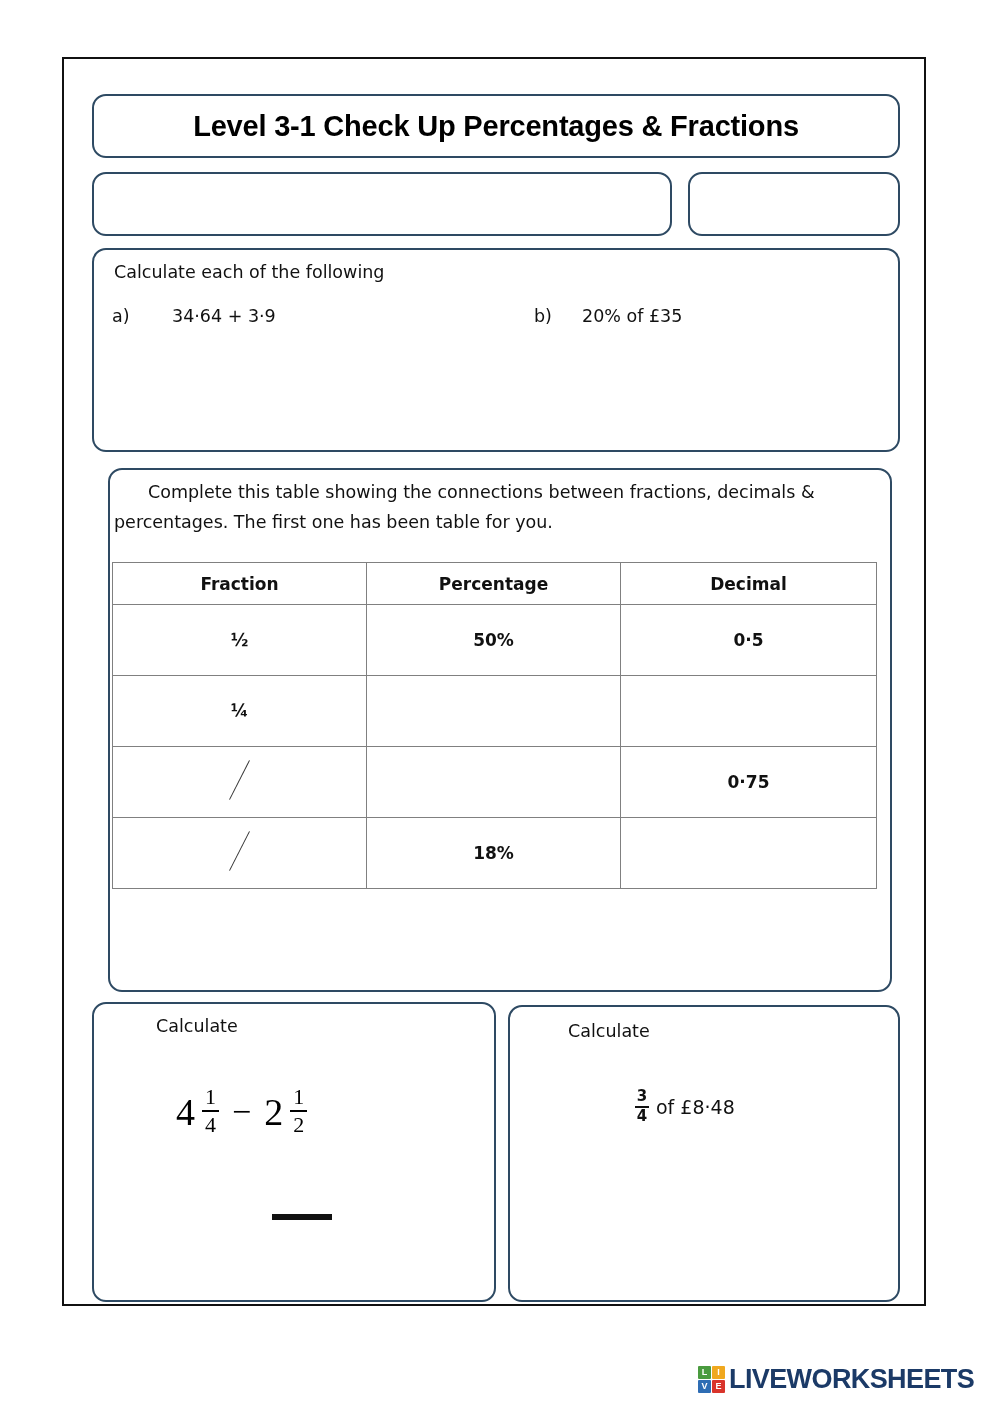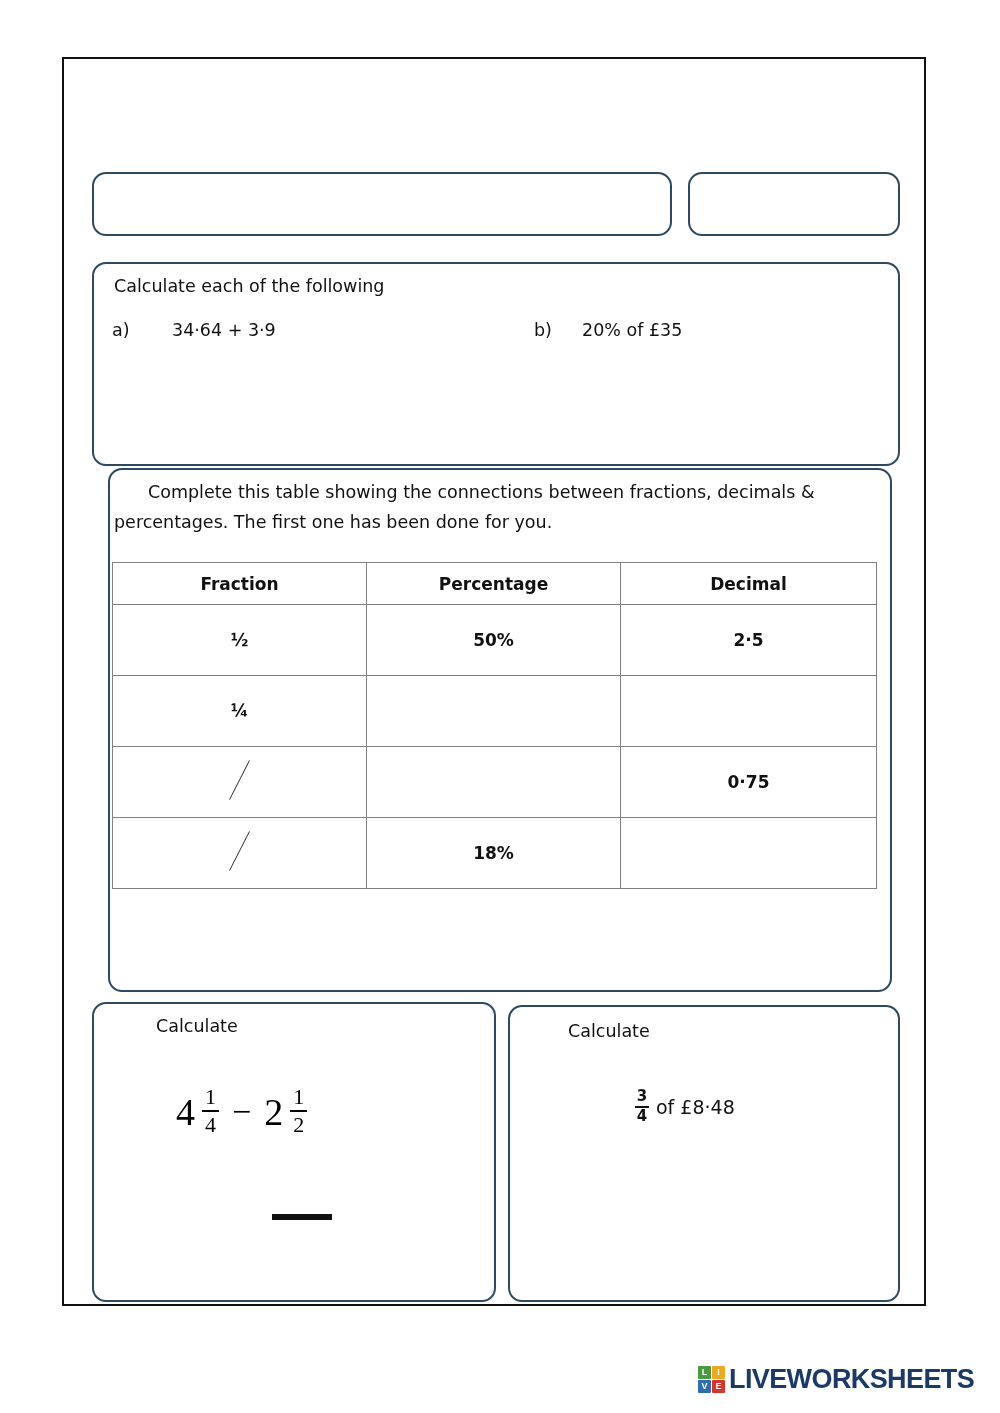--- a/index.html
+++ b/index.html
@@ -67,21 +67,21 @@
   .date-field {
     left: 688px;
     top: 172px;
     width: 212px;
     height: 64px;
   }
 
   
   .q1-panel {
     left: 92px;
-    top: 262px;
+    top: 248px;
     width: 808px;
     height: 204px;
   }
   .hand {
     font-family: "DejaVu Sans", sans-serif;
     color: #111111;
   }
   .q1-prompt {
     position: absolute;
     left: 20px;
@@ -278,53 +278,56 @@
     line-height: 1;
   }
 </style>
 </head>
 <body>
 
 <div id="page">
 
   <div class="page-frame"></div>
 
+  <div class="panel title-panel">
+    <div class="title-text">Level 3-1 Check Up Percentages &amp; Fractions</div>
+  </div>
 
   <div class="panel name-field"></div>
   <div class="panel date-field"></div>
 
   <div class="panel q1-panel">
     <div class="hand q1-prompt">Calculate each of the following</div>
 
     <div class="hand q1-a-label">a)</div>
     <div class="hand q1-a-expr">34·64 + 3·9</div>
 
     <div class="hand q1-b-label">b)</div>
     <div class="hand q1-b-expr">20% of £35</div>
   </div>
 
   <div class="panel q2-panel">
     <div class="hand q2-prompt-1">Complete this table showing the connections between fractions, decimals &amp;</div>
-    <div class="hand q2-prompt-2">percentages.        The first one has been done for you.</div>
+    <div class="hand q2-prompt-2">percentages.        The first one has been table for you.</div>
   </div>
 
   <table class="fdp-table">
     <thead>
       <tr>
         <th class="col-frac">Fraction</th>
         <th class="col-pct">Percentage</th>
         <th class="col-dec">Decimal</th>
       </tr>
     </thead>
     <tbody>
 
       <tr>
         <td class="vulgar">½</td>
         <td>50%</td>
-        <td>2·5</td>
+        <td>0·5</td>
       </tr>
 
       <tr>
         <td class="vulgar">¼</td>
         <td></td>
         <td></td>
       </tr>
 
 
       <tr>

